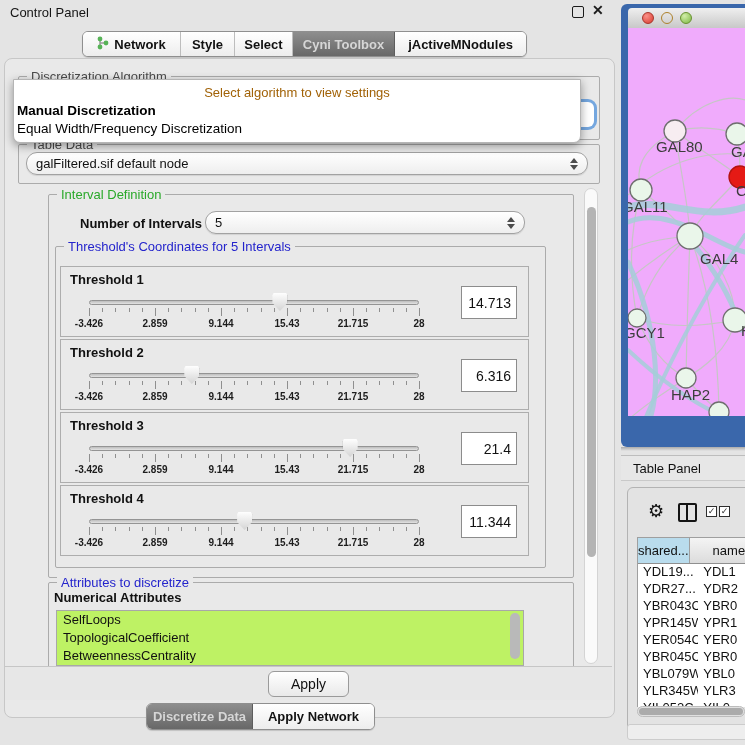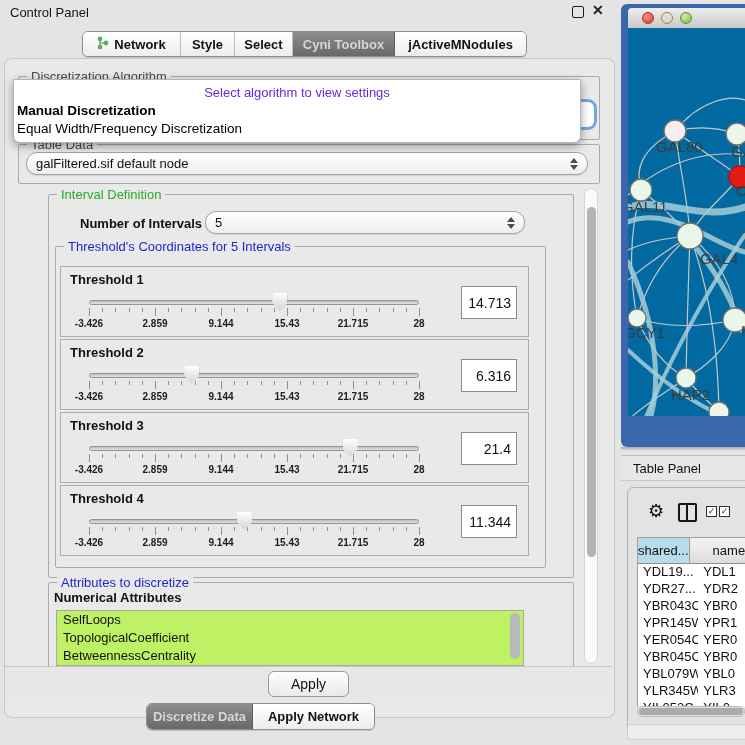--- a/index.html
+++ b/index.html
@@ -24,21 +24,21 @@
   .gtitle.green{color:#2aa92a;}
   .gtitle.blue{color:#2424cc;}
   .gtitle.dark{color:#4a4a4a;}
   
   .combo{background:linear-gradient(#ffffff,#eeeeee);border:1px solid #a2a2a2;border-radius:11px;display:flex;align-items:center;padding:0 9px;font-size:13px;color:#111;box-sizing:border-box;box-shadow:0 1px 1px rgba(0,0,0,.1);}
   .stepper{margin-left:auto;display:flex;flex-direction:column;align-items:center;gap:2px;}
   .tri-up{width:0;height:0;border-left:4px solid transparent;border-right:4px solid transparent;border-bottom:5px solid #4c4c4c;}
   .tri-dn{width:0;height:0;border-left:4px solid transparent;border-right:4px solid transparent;border-top:5px solid #4c4c4c;}
   
   #alg-popup{left:13px;top:79px;width:566px;background:#fff;border:1px solid #b5b5b5;border-radius:0 0 7px 7px;box-shadow:0 3px 10px rgba(0,0,0,.38);z-index:50;padding:3px 0 4px 0;}
-  #alg-popup .hint{text-align:center;color:#6d28d9;font-size:13px;height:19px;line-height:19px;}
+  #alg-popup .hint{text-align:center;color:#a16207;font-size:13px;height:19px;line-height:19px;}
   #alg-popup .pitem{font-size:13.5px;height:18px;line-height:18px;padding-left:3px;color:#000;}
   #alg-popup .pitem.bold{font-weight:bold;}
   #alg-combo-frag{left:566px;top:102px;width:28px;height:25px;background:#fff;border-radius:6px;box-shadow:0 0 0 3px rgba(88,150,220,.8);z-index:40;}
   
   #scroll-area{left:18px;top:186px;width:564px;height:480px;overflow:hidden;}
   #main-scrollbar{left:584px;top:188px;width:14px;height:476px;background:#fafafa;border:1px solid #d4d4d4;border-radius:7px;box-sizing:border-box;}
   #main-scrollbar .thumb{position:absolute;left:2px;top:18px;width:9px;height:350px;background:#b4b4b4;border-radius:5px;}
   
   .thr-box{position:relative;width:469px;height:71px;border:1px solid #adadad;background:#e9e9e9;margin-bottom:2px;box-sizing:border-box;}
   .thr-label{position:absolute;left:9px;top:5px;font-size:13px;font-weight:bold;}
@@ -58,21 +58,21 @@
   
   #apply-strip{left:5px;top:666px;width:607px;height:33px;background:#e7e7e7;border-top:1px solid #c6c6c6;}
   #apply-btn{left:268px;top:671px;width:79px;height:24px;background:linear-gradient(#ffffff,#e9e9e9);border:1px solid #9a9a9a;border-radius:6px;font-size:14px;display:flex;align-items:center;justify-content:center;}
   
   #net-window{left:621px;top:4px;width:124px;height:443px;background:#3a67ab;border-radius:6px 0 0 6px;}
   #net-titlebar{left:628px;top:8px;width:117px;height:20px;background:linear-gradient(#efefef,#c8c8c8);border-bottom:1px solid #9b9b9b;border-radius:4px 0 0 0;}
   .light{position:absolute;top:4px;width:12px;height:12px;border-radius:50%;box-sizing:border-box;}
   #light-red{left:14px;background:radial-gradient(circle at 35% 30%,#fa9189,#d93a2e);border:1px solid #a8352b;}
   #light-yellow{left:33px;background:radial-gradient(circle at 35% 30%,#fbe3a2,#e2a937;);border:1px solid #ad812c;}
   #light-green{left:52px;background:radial-gradient(circle at 35% 30%,#d2eeaa,#7cb842);border:1px solid #68922f;}
-  #net-canvas{left:628px;top:28px;width:117px;height:388px;background:#0369a1;overflow:hidden;}
+  #net-canvas{left:628px;top:28px;width:117px;height:388px;background:#f0abfc;overflow:hidden;}
   #net-shadow{left:621px;top:447px;width:124px;height:4px;background:linear-gradient(rgba(0,0,0,.25),rgba(0,0,0,0));}
   #table-panel-bar{left:621px;top:455px;width:124px;height:26px;background:#e7e7e7;border-top:1px solid #bdbdbd;border-bottom:1px solid #c9c9c9;display:flex;align-items:center;padding-left:12px;font-size:13px;box-sizing:border-box;}
   #table-outer{left:627px;top:487px;width:130px;height:250px;background:#e3e3e3;border:1px solid #b3b3b3;border-radius:6px;}
   #gear-icon{left:648px;top:500px;font-size:18px;color:#141414;}
   #split-icon{left:678px;top:503px;width:15px;height:15px;border:2px solid #141414;border-radius:2px;}
   #split-icon::after{content:"";position:absolute;left:6px;top:0;width:2px;height:15px;background:#141414;}
   .cbx{width:9px;height:9px;border:1.5px solid #2e2e2e;font-size:9px;line-height:9px;text-align:center;color:#2e2e2e;background:#fff;}
   #cbx1{left:706px;top:506px;}
   #cbx2{left:719px;top:506px;}
   #ctable{left:637px;top:537px;width:108px;height:169px;overflow:hidden;background:#fff;border:1px solid #9f9f9f;border-bottom:none;}

